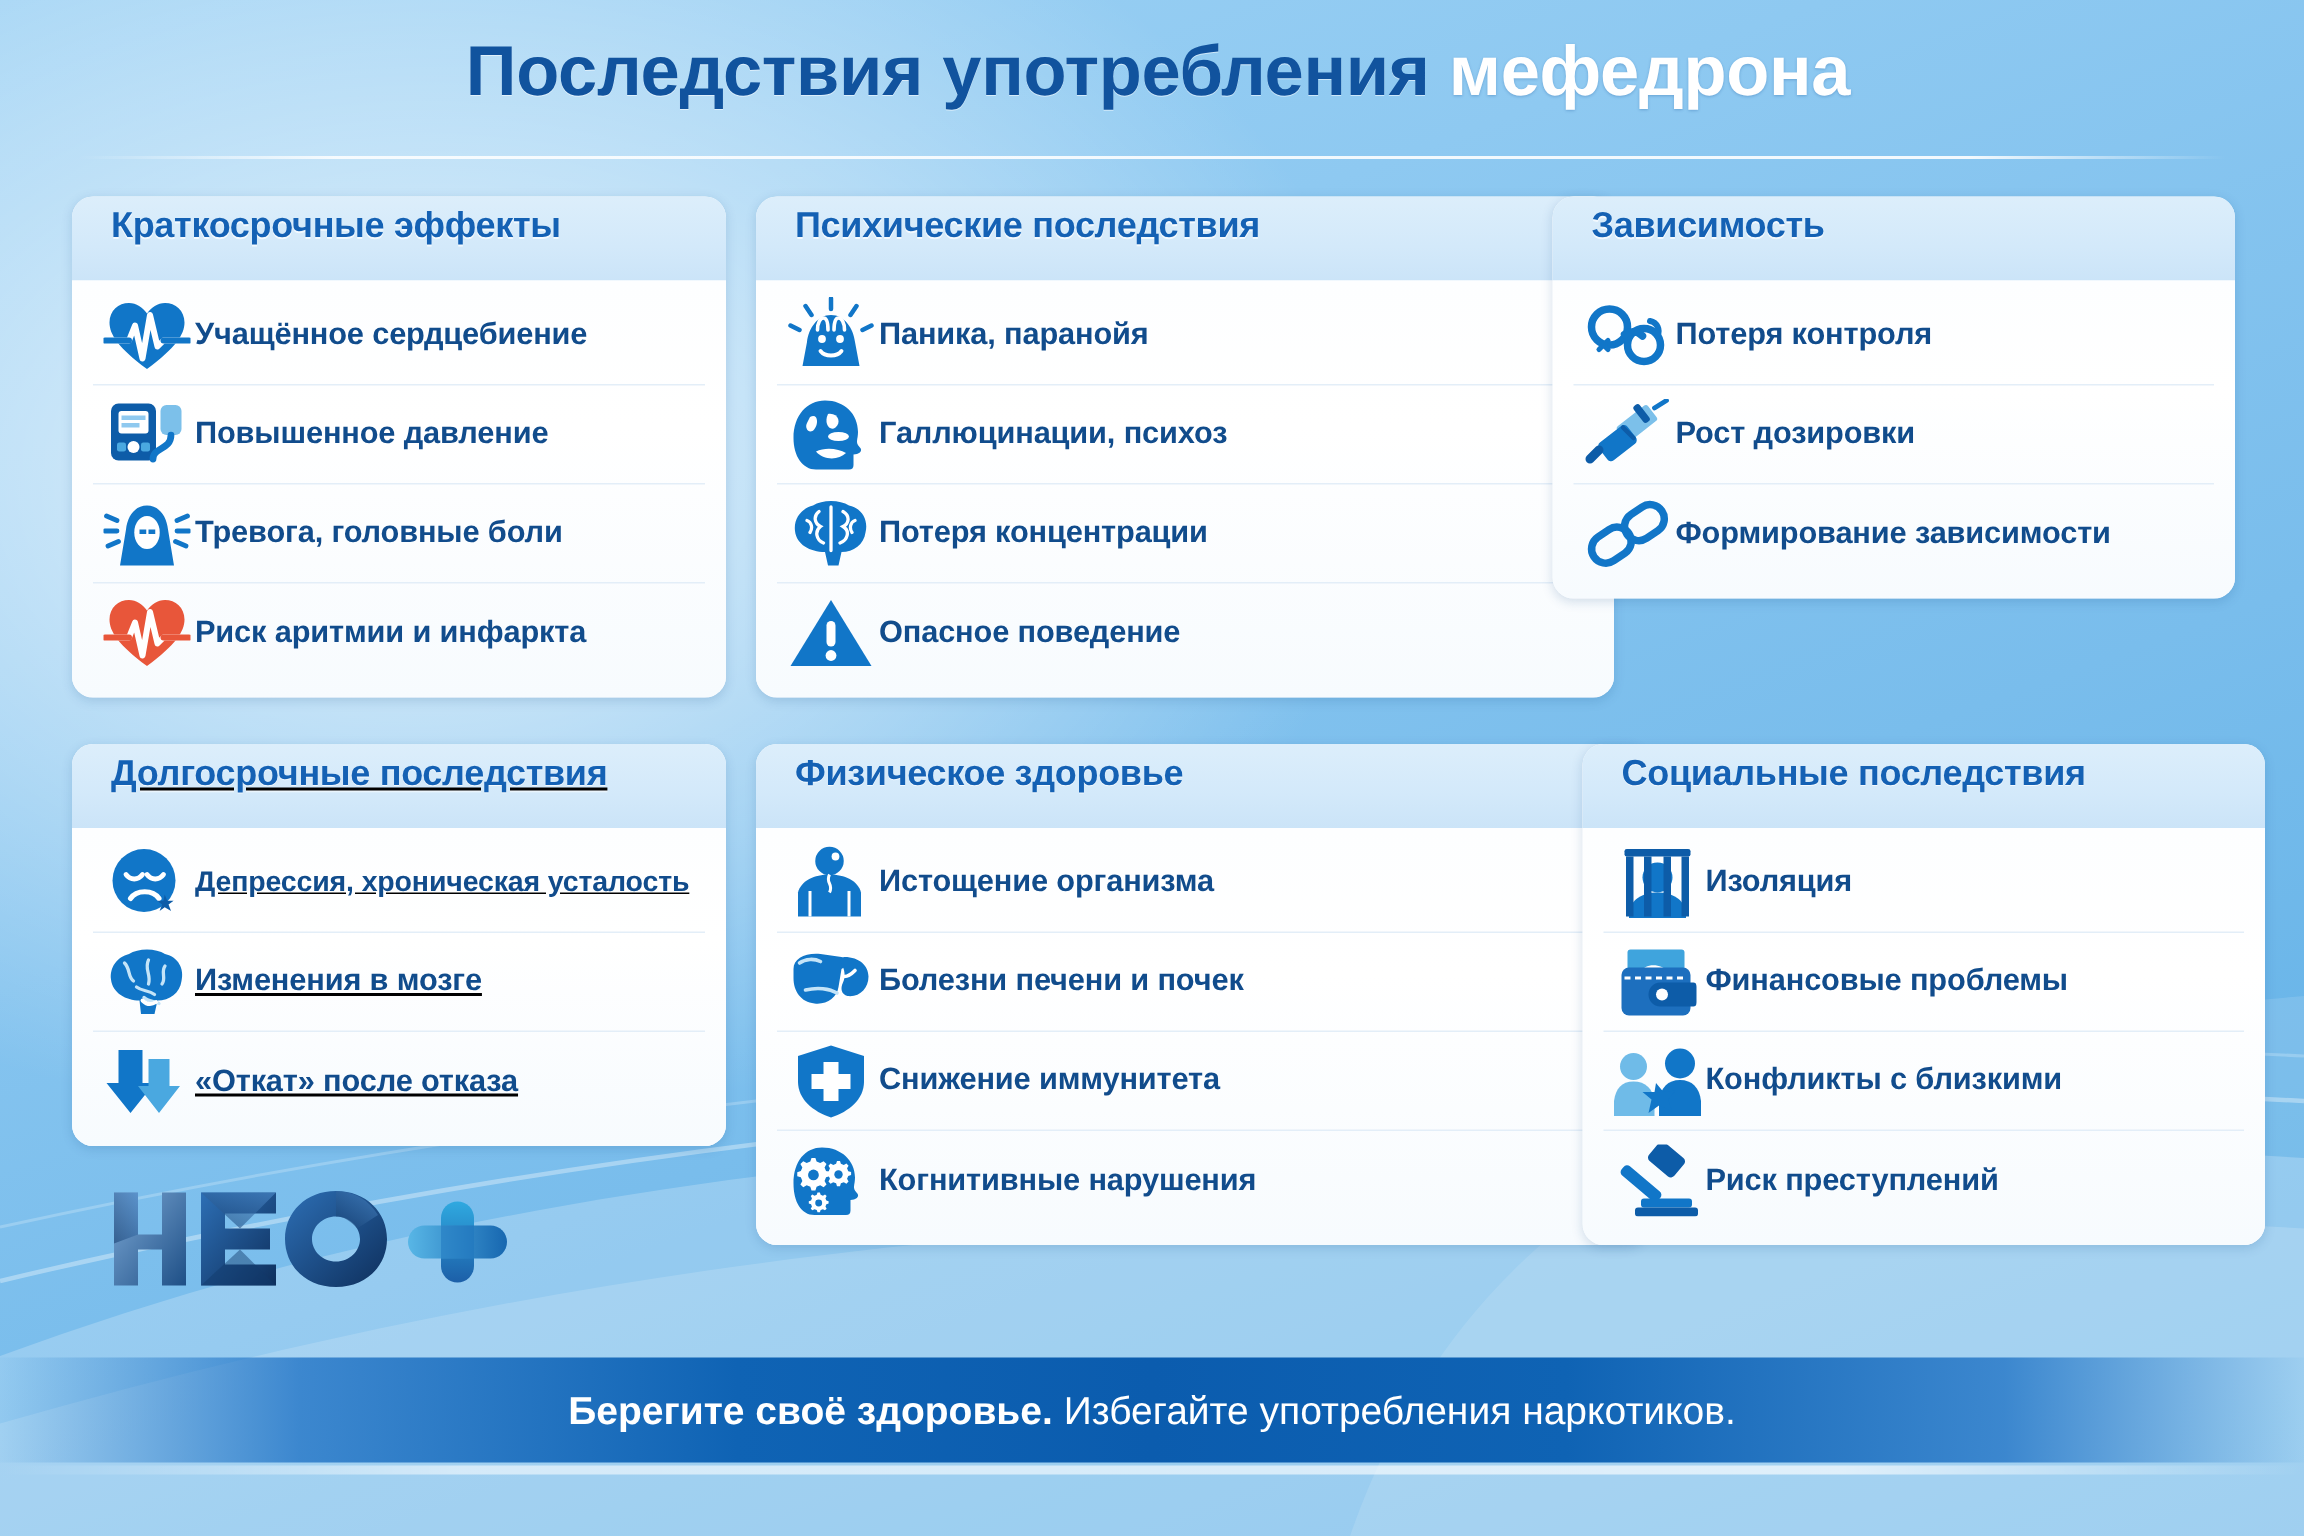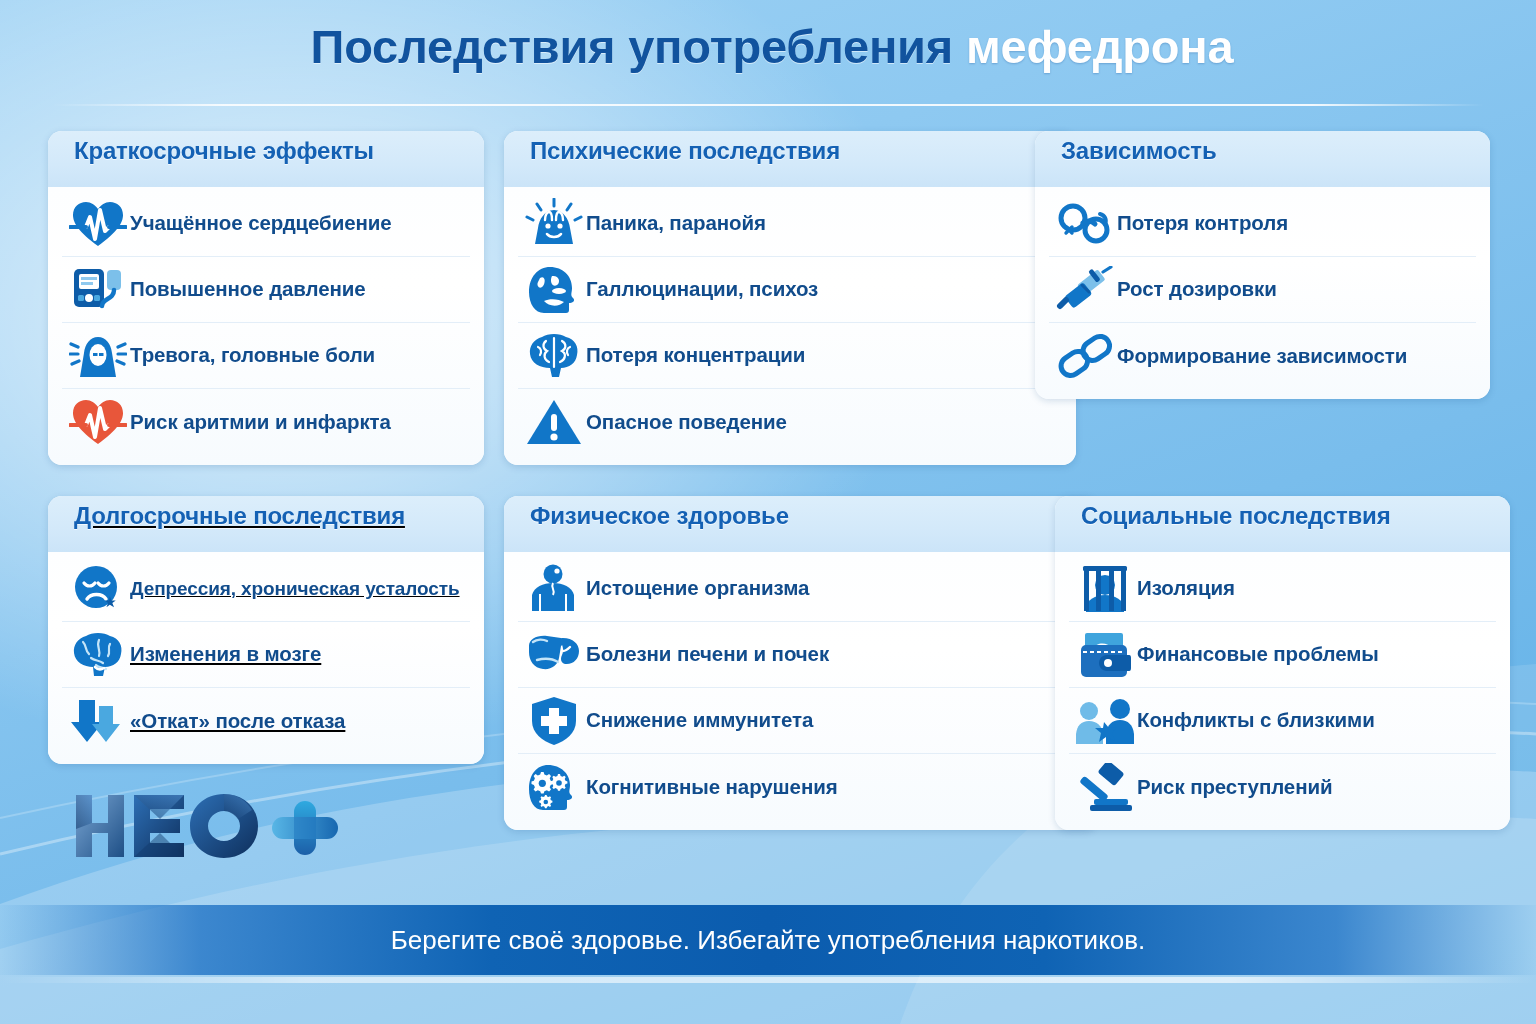--- a/index.html
+++ b/index.html
@@ -161,21 +161,21 @@
     display: flex;
     align-items: center;
     justify-content: center;
   }
   .footer-text {
     font-size: 26px;
     color: #ffffff;
     line-height: 1;
     white-space: nowrap;
   }
-  .footer-text .f-bold { font-weight: normal; margin-top: 44px; }
+  .footer-text .f-bold { font-weight: bold; margin-top: 44px; }
   .footer-text .f-norm { font-weight: 400; }
   .footer-sheen {
     position: absolute;
     left: 0;
     top: 977px;
     width: 100%;
     height: 6px;
     background: linear-gradient(to right, rgba(255,255,255,0) 0%, rgba(255,255,255,0.55) 20%, rgba(255,255,255,0.65) 80%, rgba(255,255,255,0) 100%);
   }
 </style>

